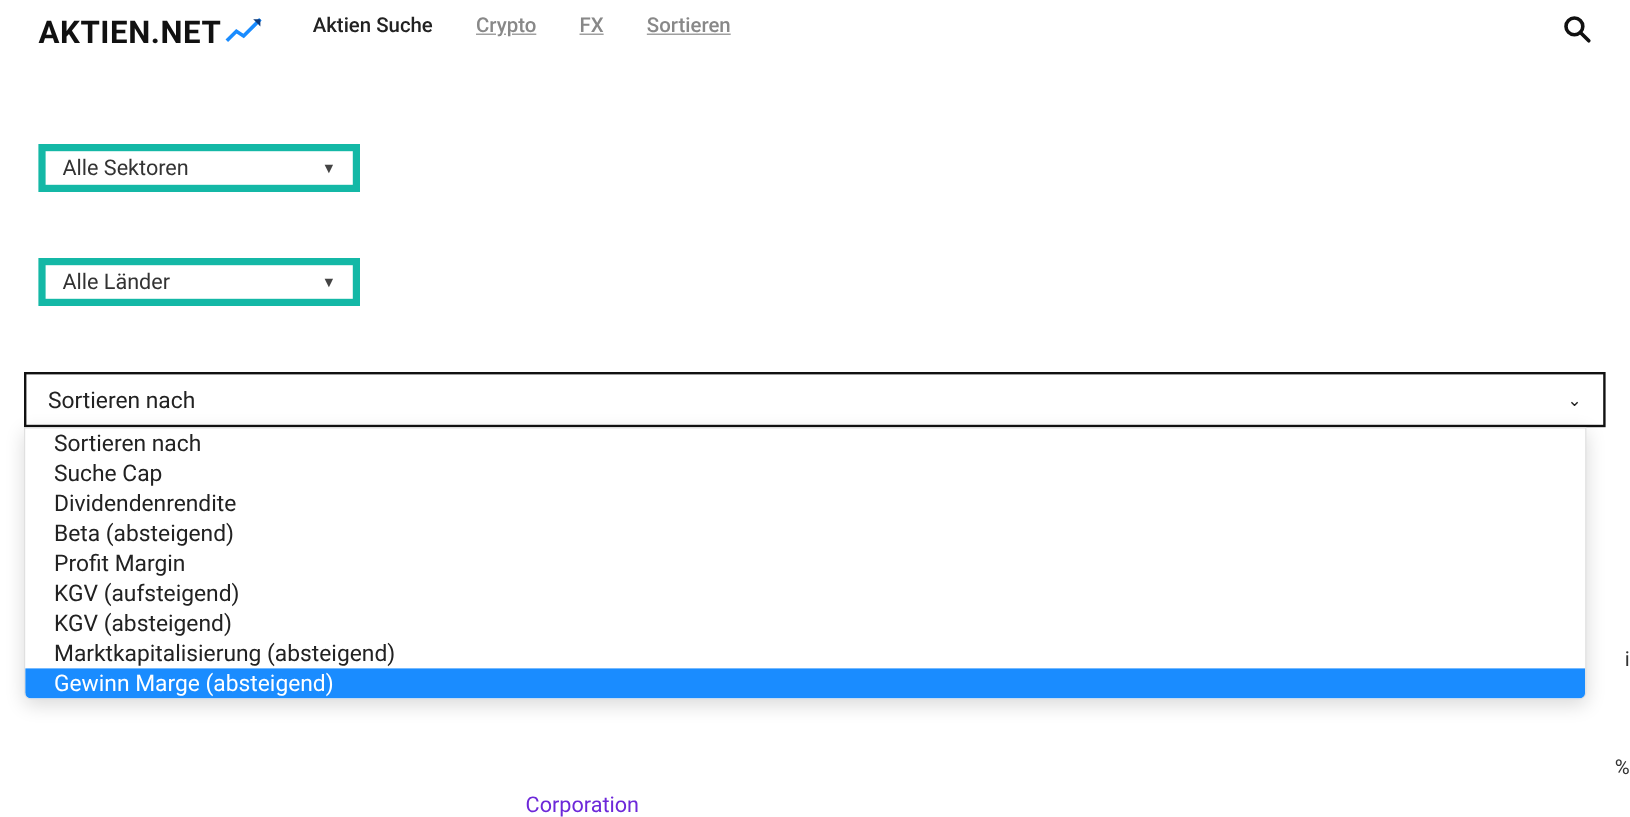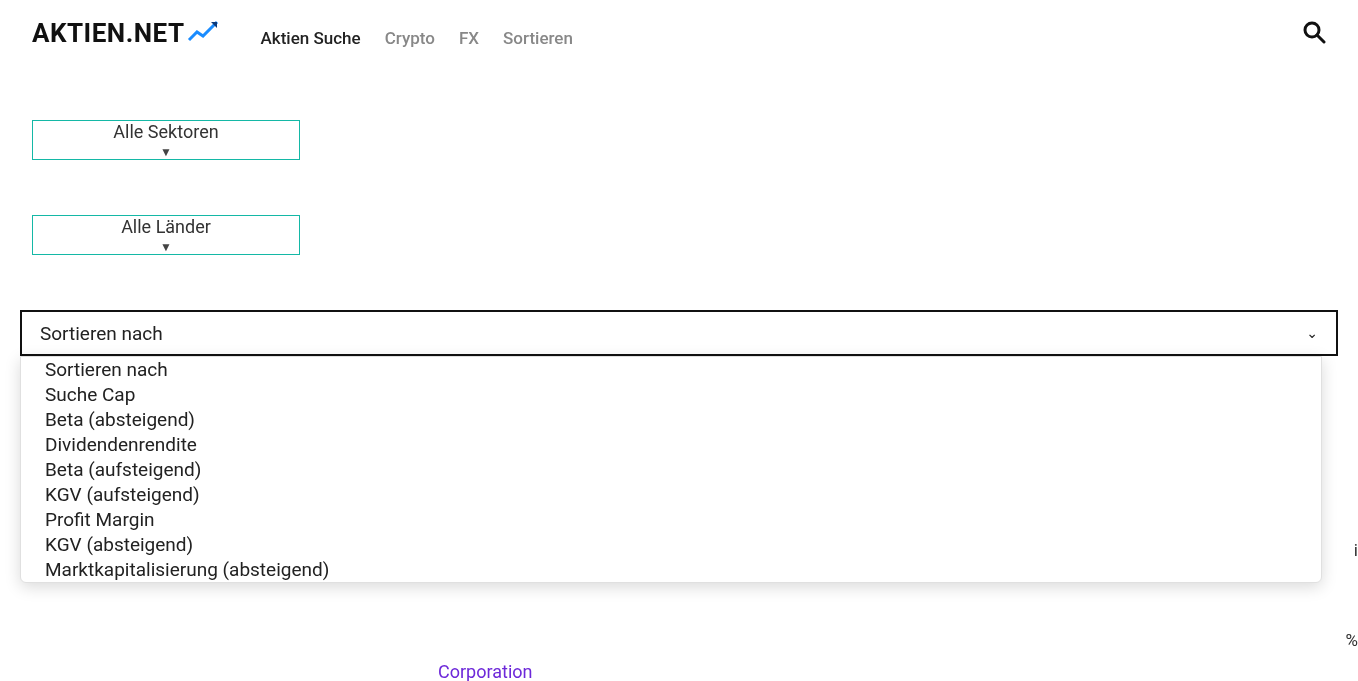--- a/index.html
+++ b/index.html
@@ -10,72 +10,72 @@
     body {
       font-family: -apple-system, BlinkMacSystemFont, "Segoe UI", Roboto, "Helvetica Neue", Arial, sans-serif;
       background: #fff;
       width: 1358px;
       height: 681px;
       overflow: hidden;
       position: relative;
     }
     .header {
       display: flex;
-      align-items: flex-end;
+      align-items: flex-start;
       padding: 12px 32px;
       height: 60px;
     }
     .logo {
       display: flex;
       align-items: center;
       font-size: 26px;
       font-weight: 700;
       letter-spacing: 0.5px;
       color: #111;
       margin-right: 40px;
     }
     .logo-icon {
       margin-left: 2px;
     }
     .nav {
       display: flex;
-      gap: 24px;
+      gap: 36px;
     }
     .nav-item {
       font-size: 17px;
       font-weight: 500;
       cursor: pointer;
     }
     .nav-item.active {
       color: #222;
     }
     .nav-item.inactive {
       color: #888;
+      text-decoration: underline;
     }
     .search-icon-wrap {
       margin-left: auto;
       cursor: pointer;
     }
     .filters {
       padding: 60px 32px 0 32px;
     }
     .dropdown-small {
       width: 268px;
       height: 40px;
-      border: 1px solid #14b8a6;
+      border: 6px solid #14b8a6;
       background: #fff;
       display: flex;
       align-items: center;
       justify-content: space-between;
       padding: 0 14px;
       font-size: 18px;
       color: #333;
       cursor: pointer;
       margin-bottom: 55px;
-      flex-direction: column;
     }
     .caret {
       font-size: 12px;
       color: #444;
     }
     .sort-wrapper {
       position: relative;
       margin: 0 20px;
     }
     .sort-select {
@@ -182,25 +182,25 @@
 </div>
 
 <div class="sort-wrapper">
   <div class="sort-select">
     <span>Sortieren nach</span>
     <span class="sort-chevron">⌄</span>
   </div>
   <div class="dropdown-list">
     <div class="dropdown-option">Sortieren nach</div>
     <div class="dropdown-option">Suche Cap</div>
+    <div class="dropdown-option">Dividendenrendite</div>
     <div class="dropdown-option">Beta (absteigend)</div>
-    <div class="dropdown-option">Dividendenrendite</div>
-    <div class="dropdown-option">Beta (aufsteigend)</div>
+    <div class="dropdown-option">Profit Margin</div>
     <div class="dropdown-option">KGV (aufsteigend)</div>
-    <div class="dropdown-option">Profit Margin</div>
     <div class="dropdown-option">KGV (absteigend)</div>
     <div class="dropdown-option">Marktkapitalisierung (absteigend)</div>
+    <div class="dropdown-option highlighted">Gewinn Marge (absteigend)</div>
   </div>
 </div>
 
 <span class="background-partial">i</span>
 <span class="background-divid">%</span>
 <span class="corporation-link">Corporation</span>
 
 </body></html>

